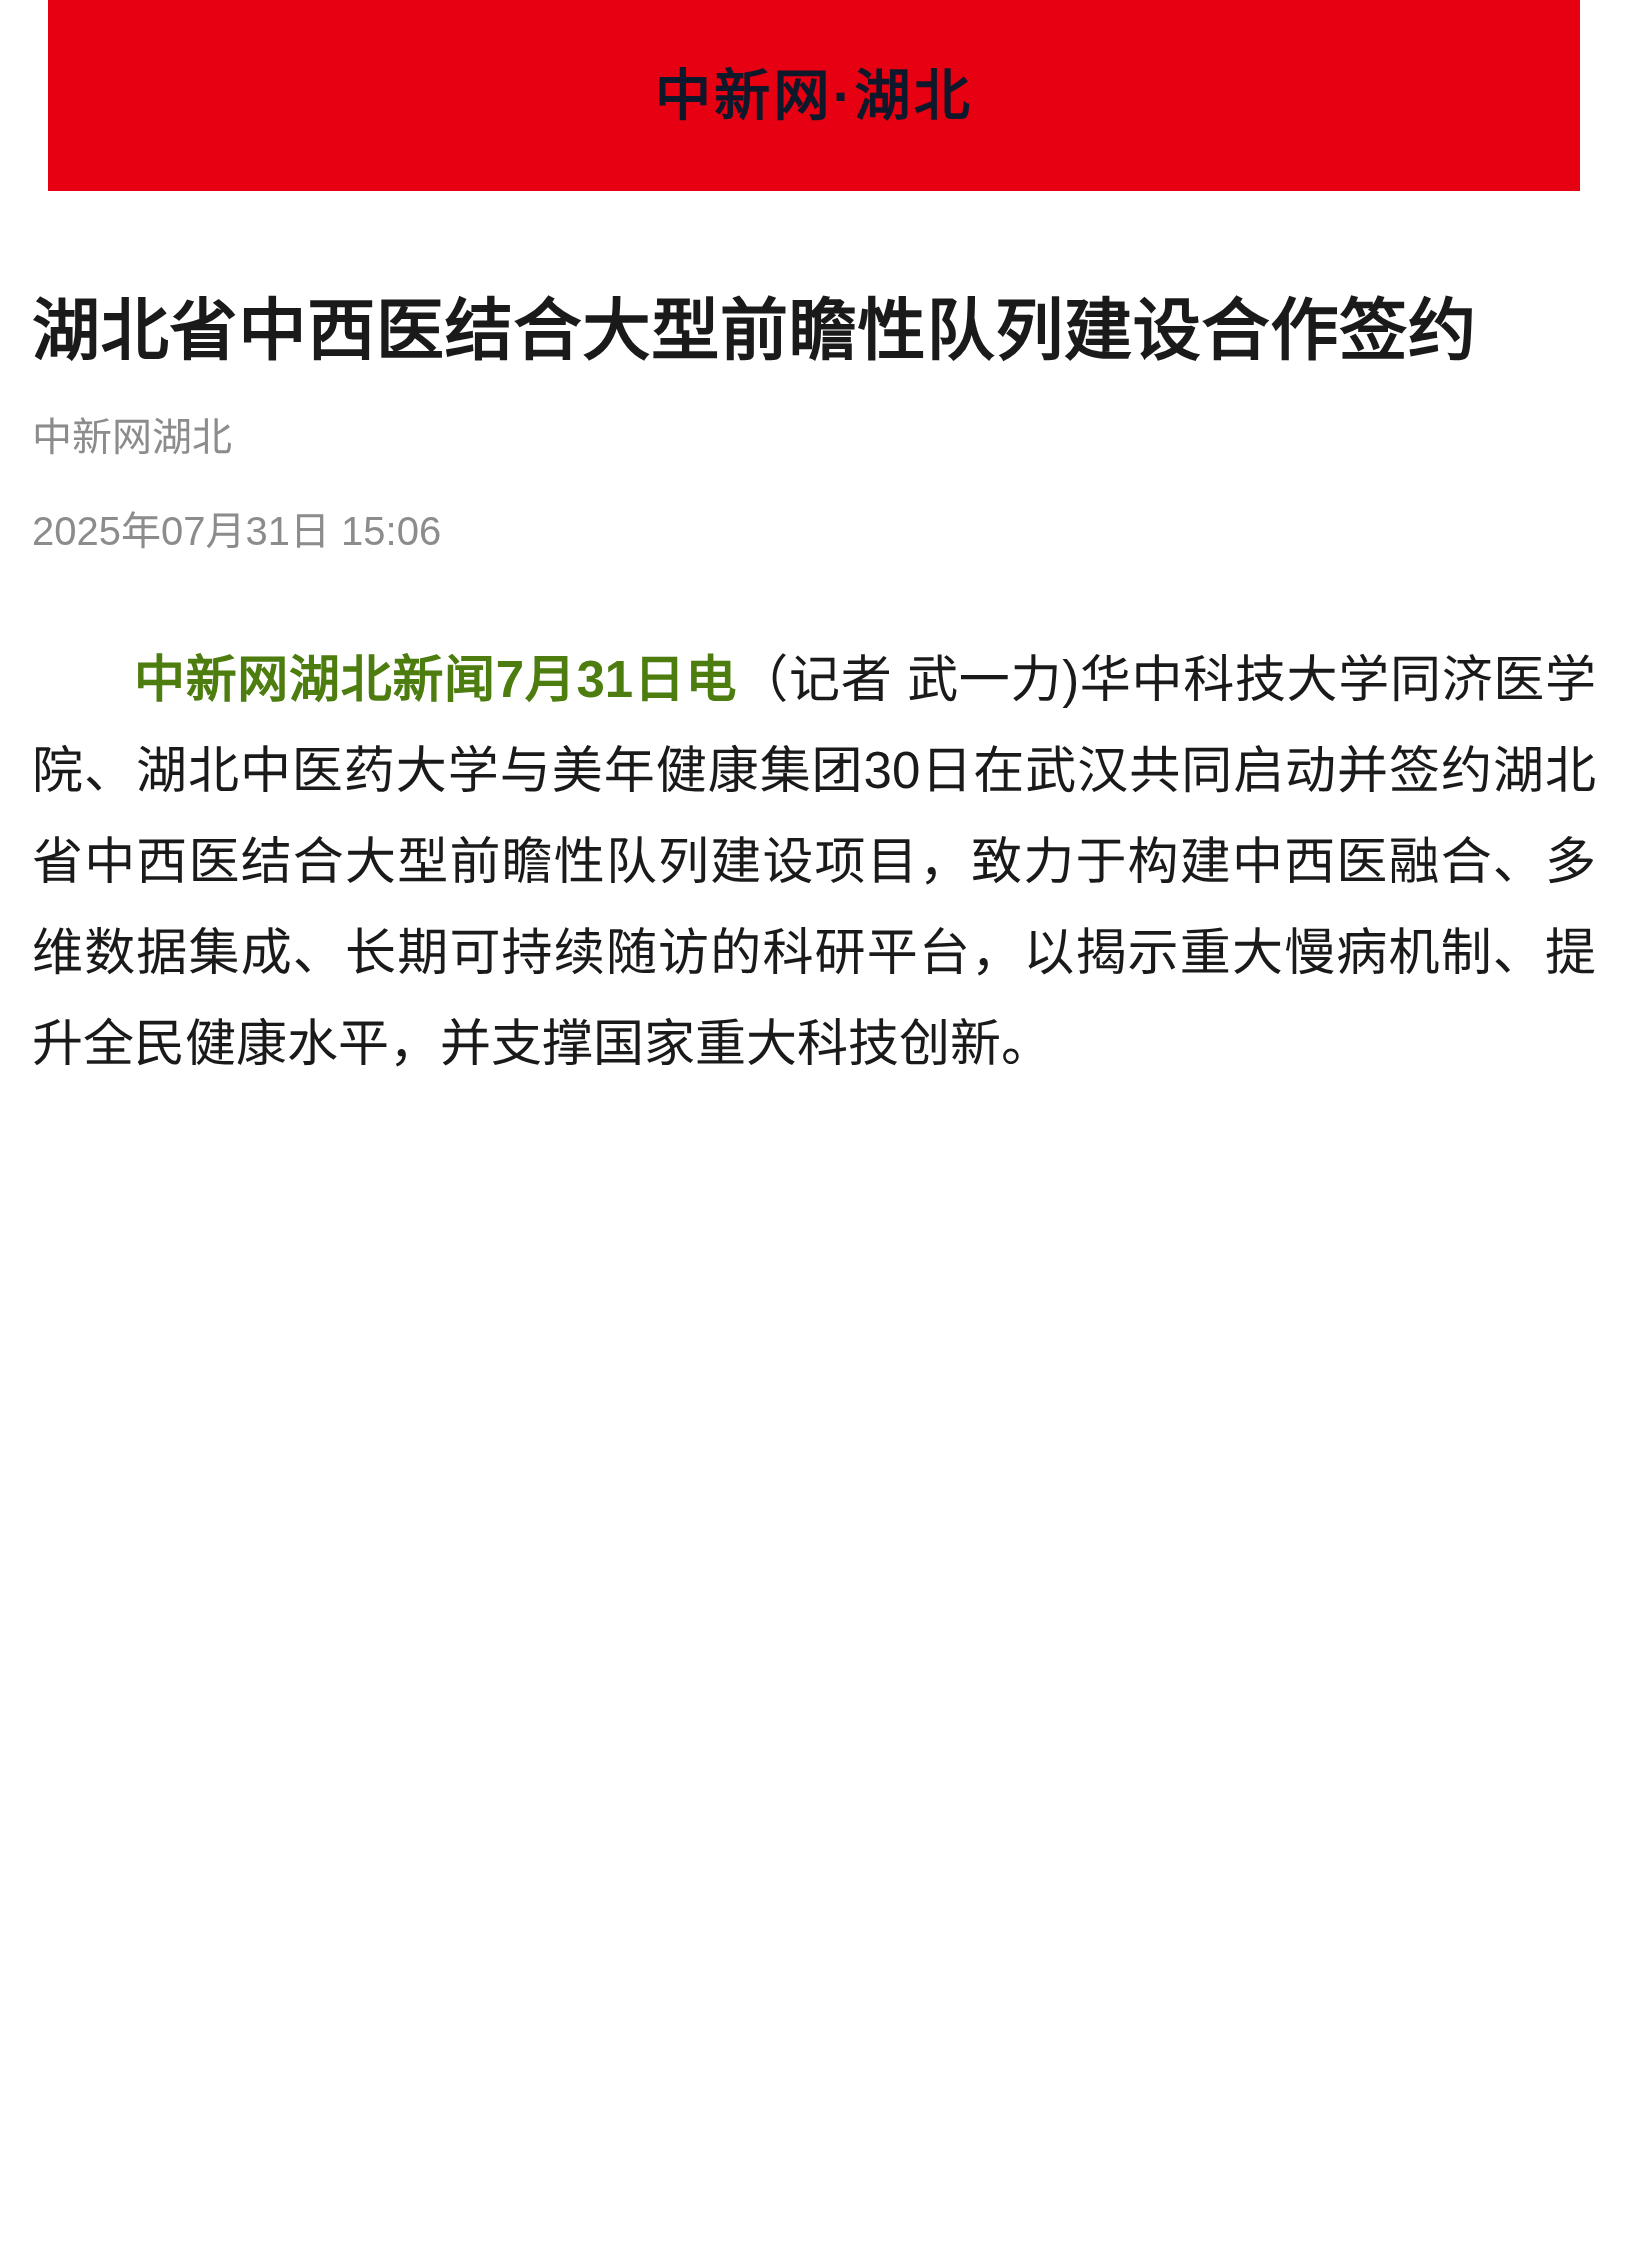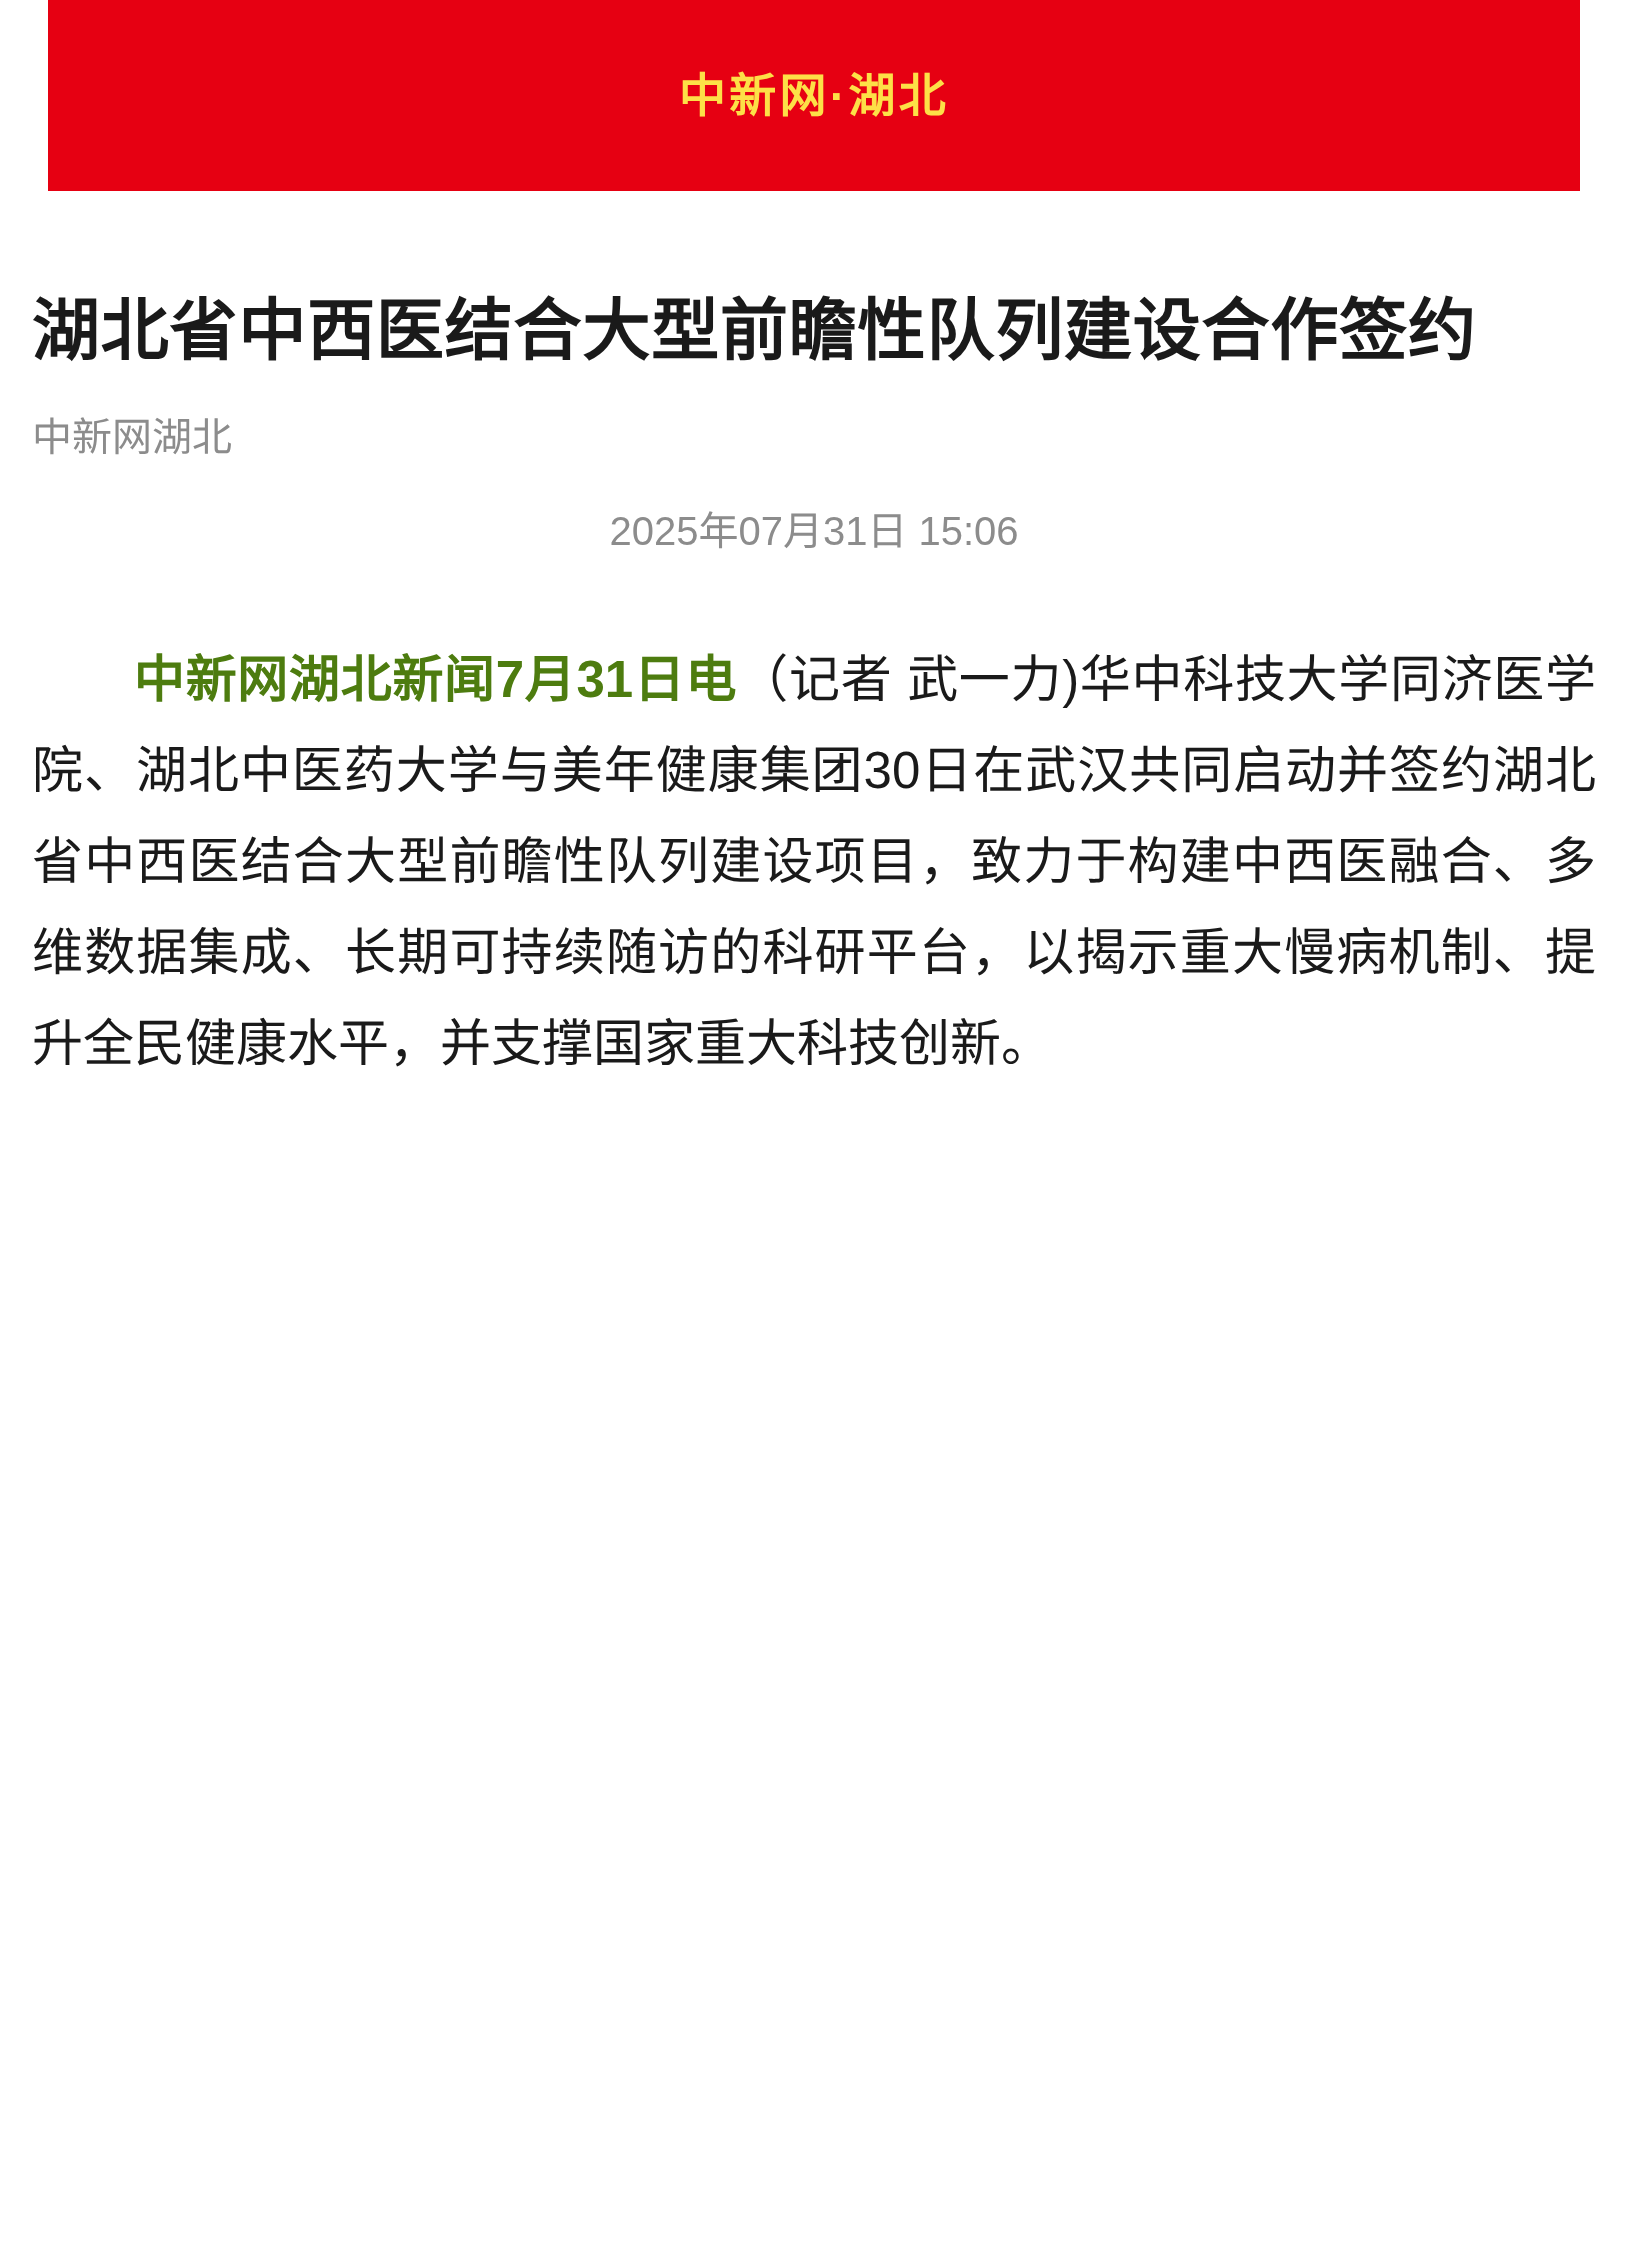--- a/index.html
+++ b/index.html
@@ -24,22 +24,22 @@
   
   .site-banner {
     margin: 0 48px;
     height: 191px;
     background: #e60012;
     display: flex;
     align-items: center;
     justify-content: center;
   }
   .site-banner-title {
-    color: #fde047;
-    font-size: 47px;
+    color: #0f172a;
+    font-size: 56px;
     font-weight: 700;
     letter-spacing: 3.2px;
     line-height: 1;
   }
   
   .article {
     padding: 0 32px;
     box-sizing: border-box;
   }
   .article-title {
@@ -56,21 +56,20 @@
   .meta-source {
     font-size: 40px;
     color: #8c8c8c;
     line-height: 1.4;
   }
   .meta-datetime {
     margin-top: 38px;
     font-size: 40px;
     color: #8c8c8c;
     line-height: 1.4;
-    text-align: center;
   }
   .article-body {
     margin-top: 76px;
   }
   .body-paragraph {
     font-size: 51px;
     color: #1a1a1a;
     line-height: 1.78;
     text-align: justify;
     text-justify: inter-ideograph;

